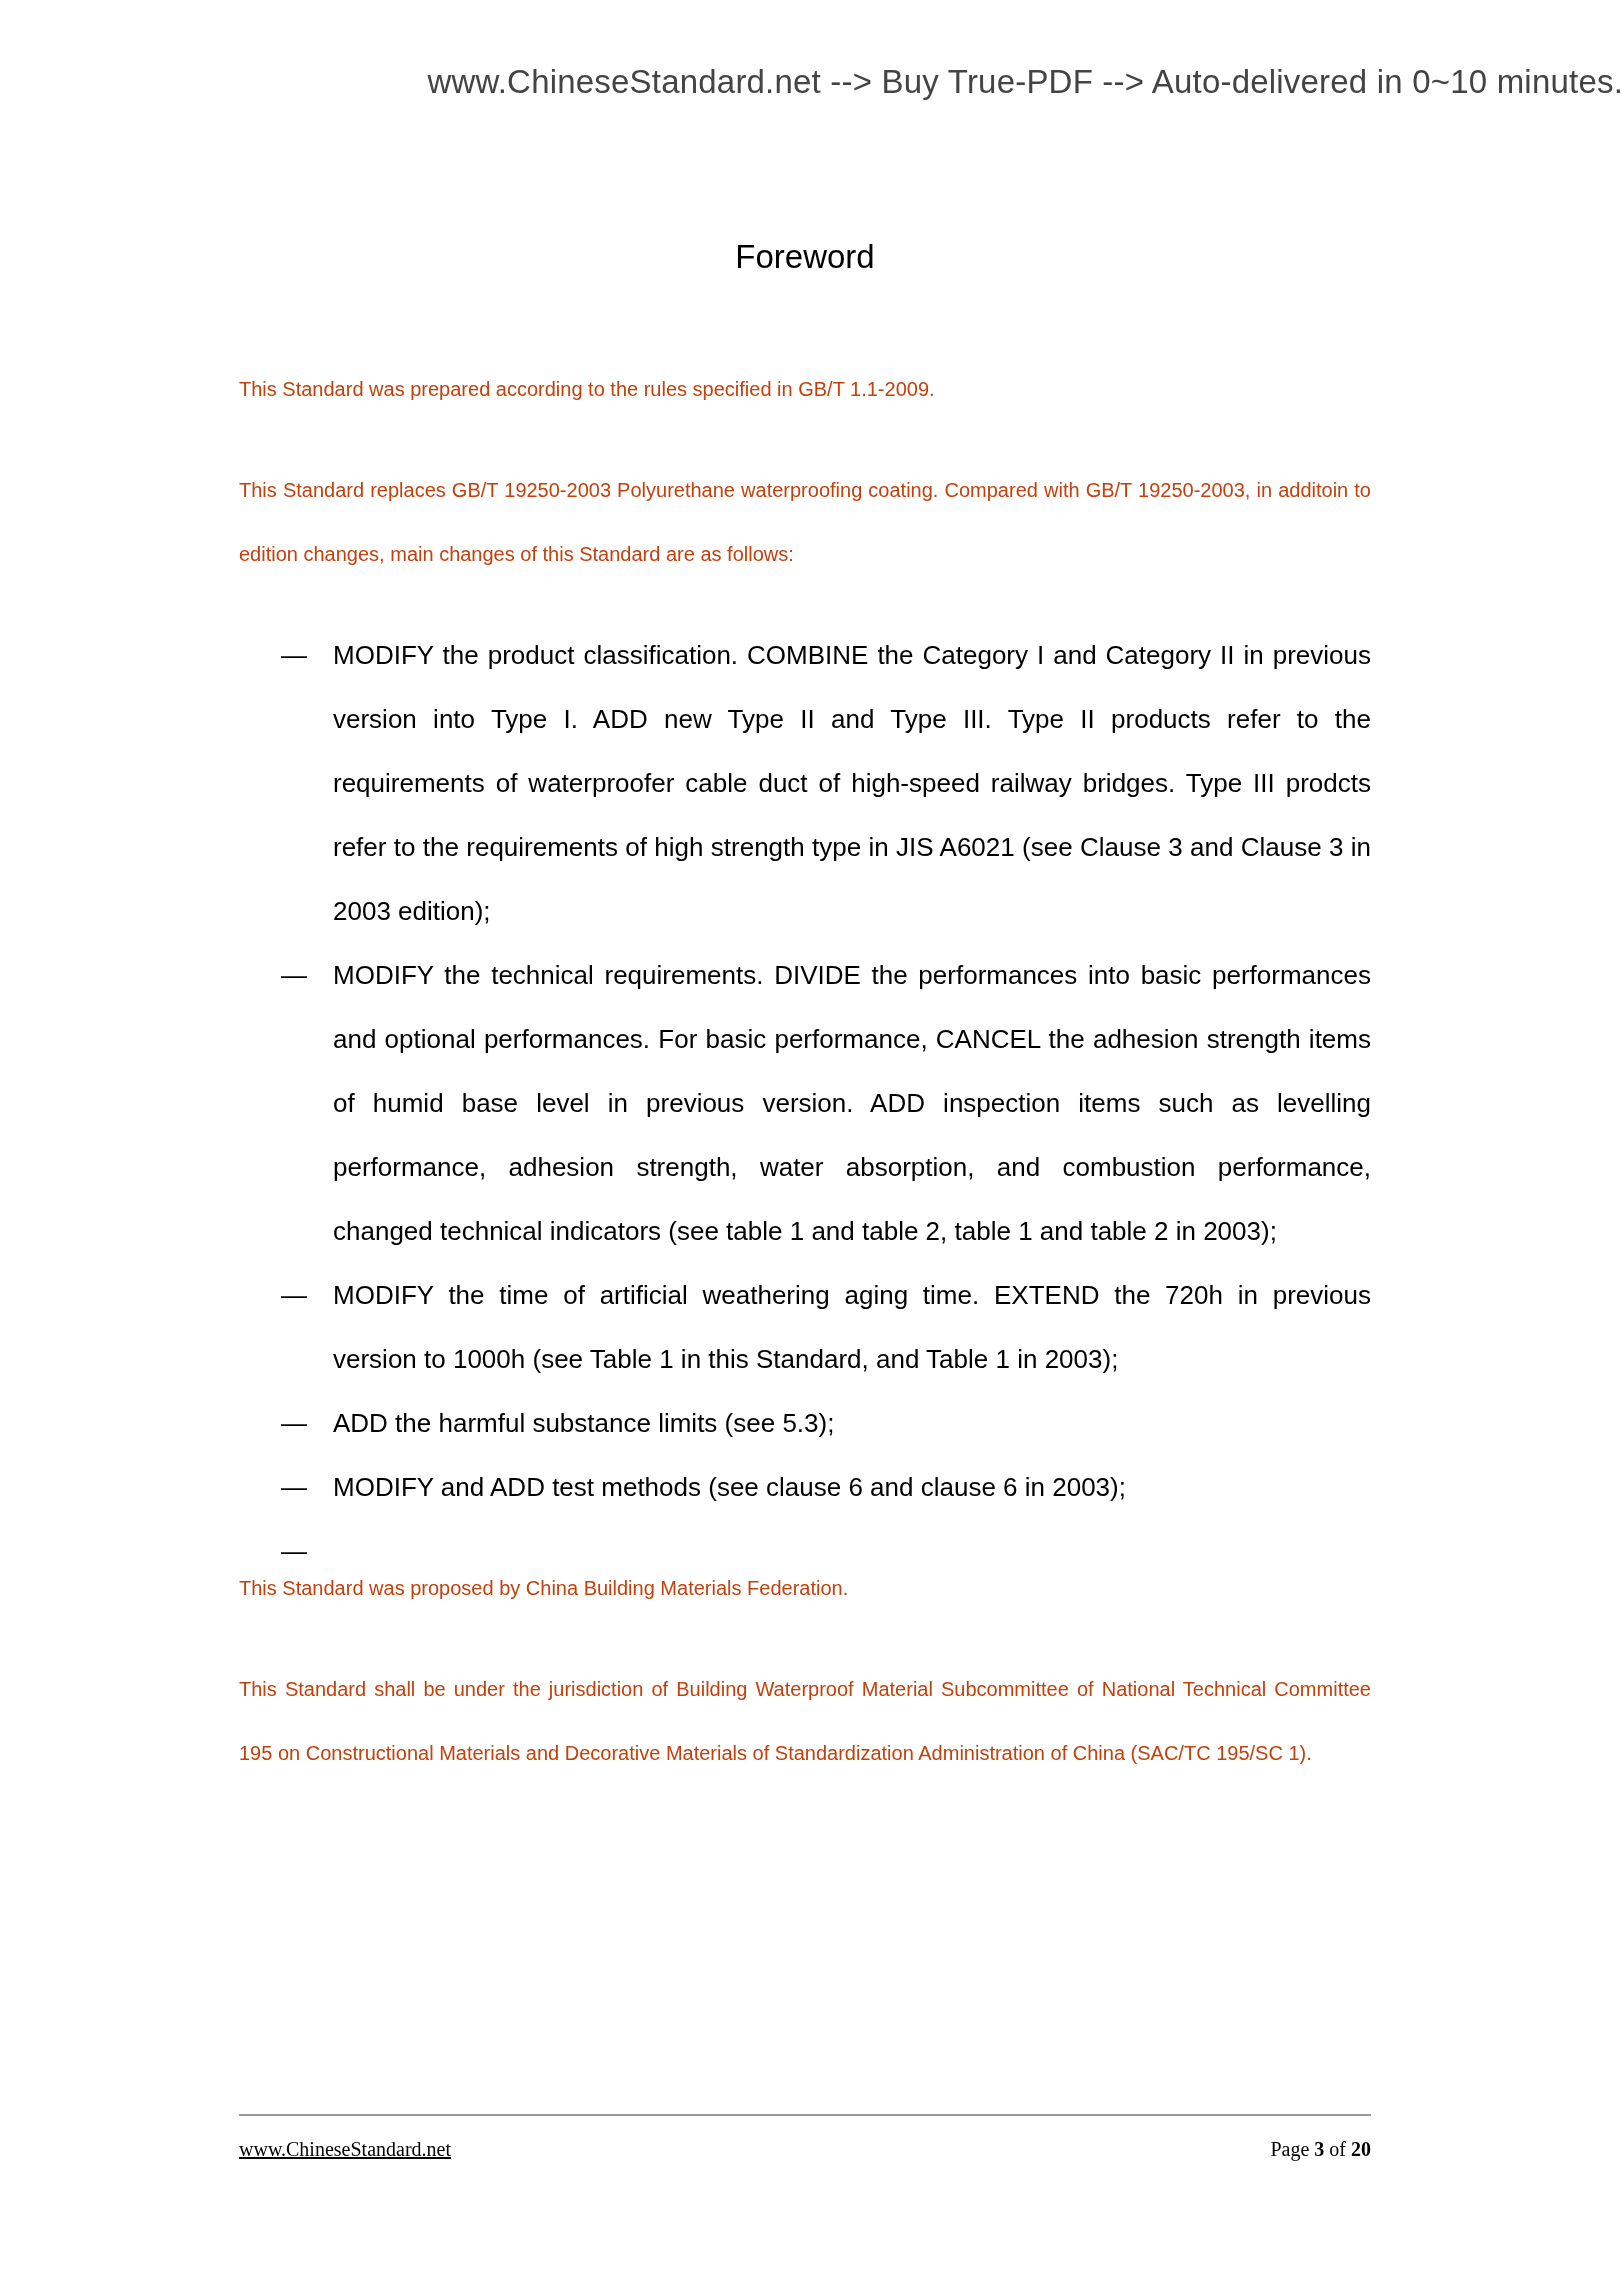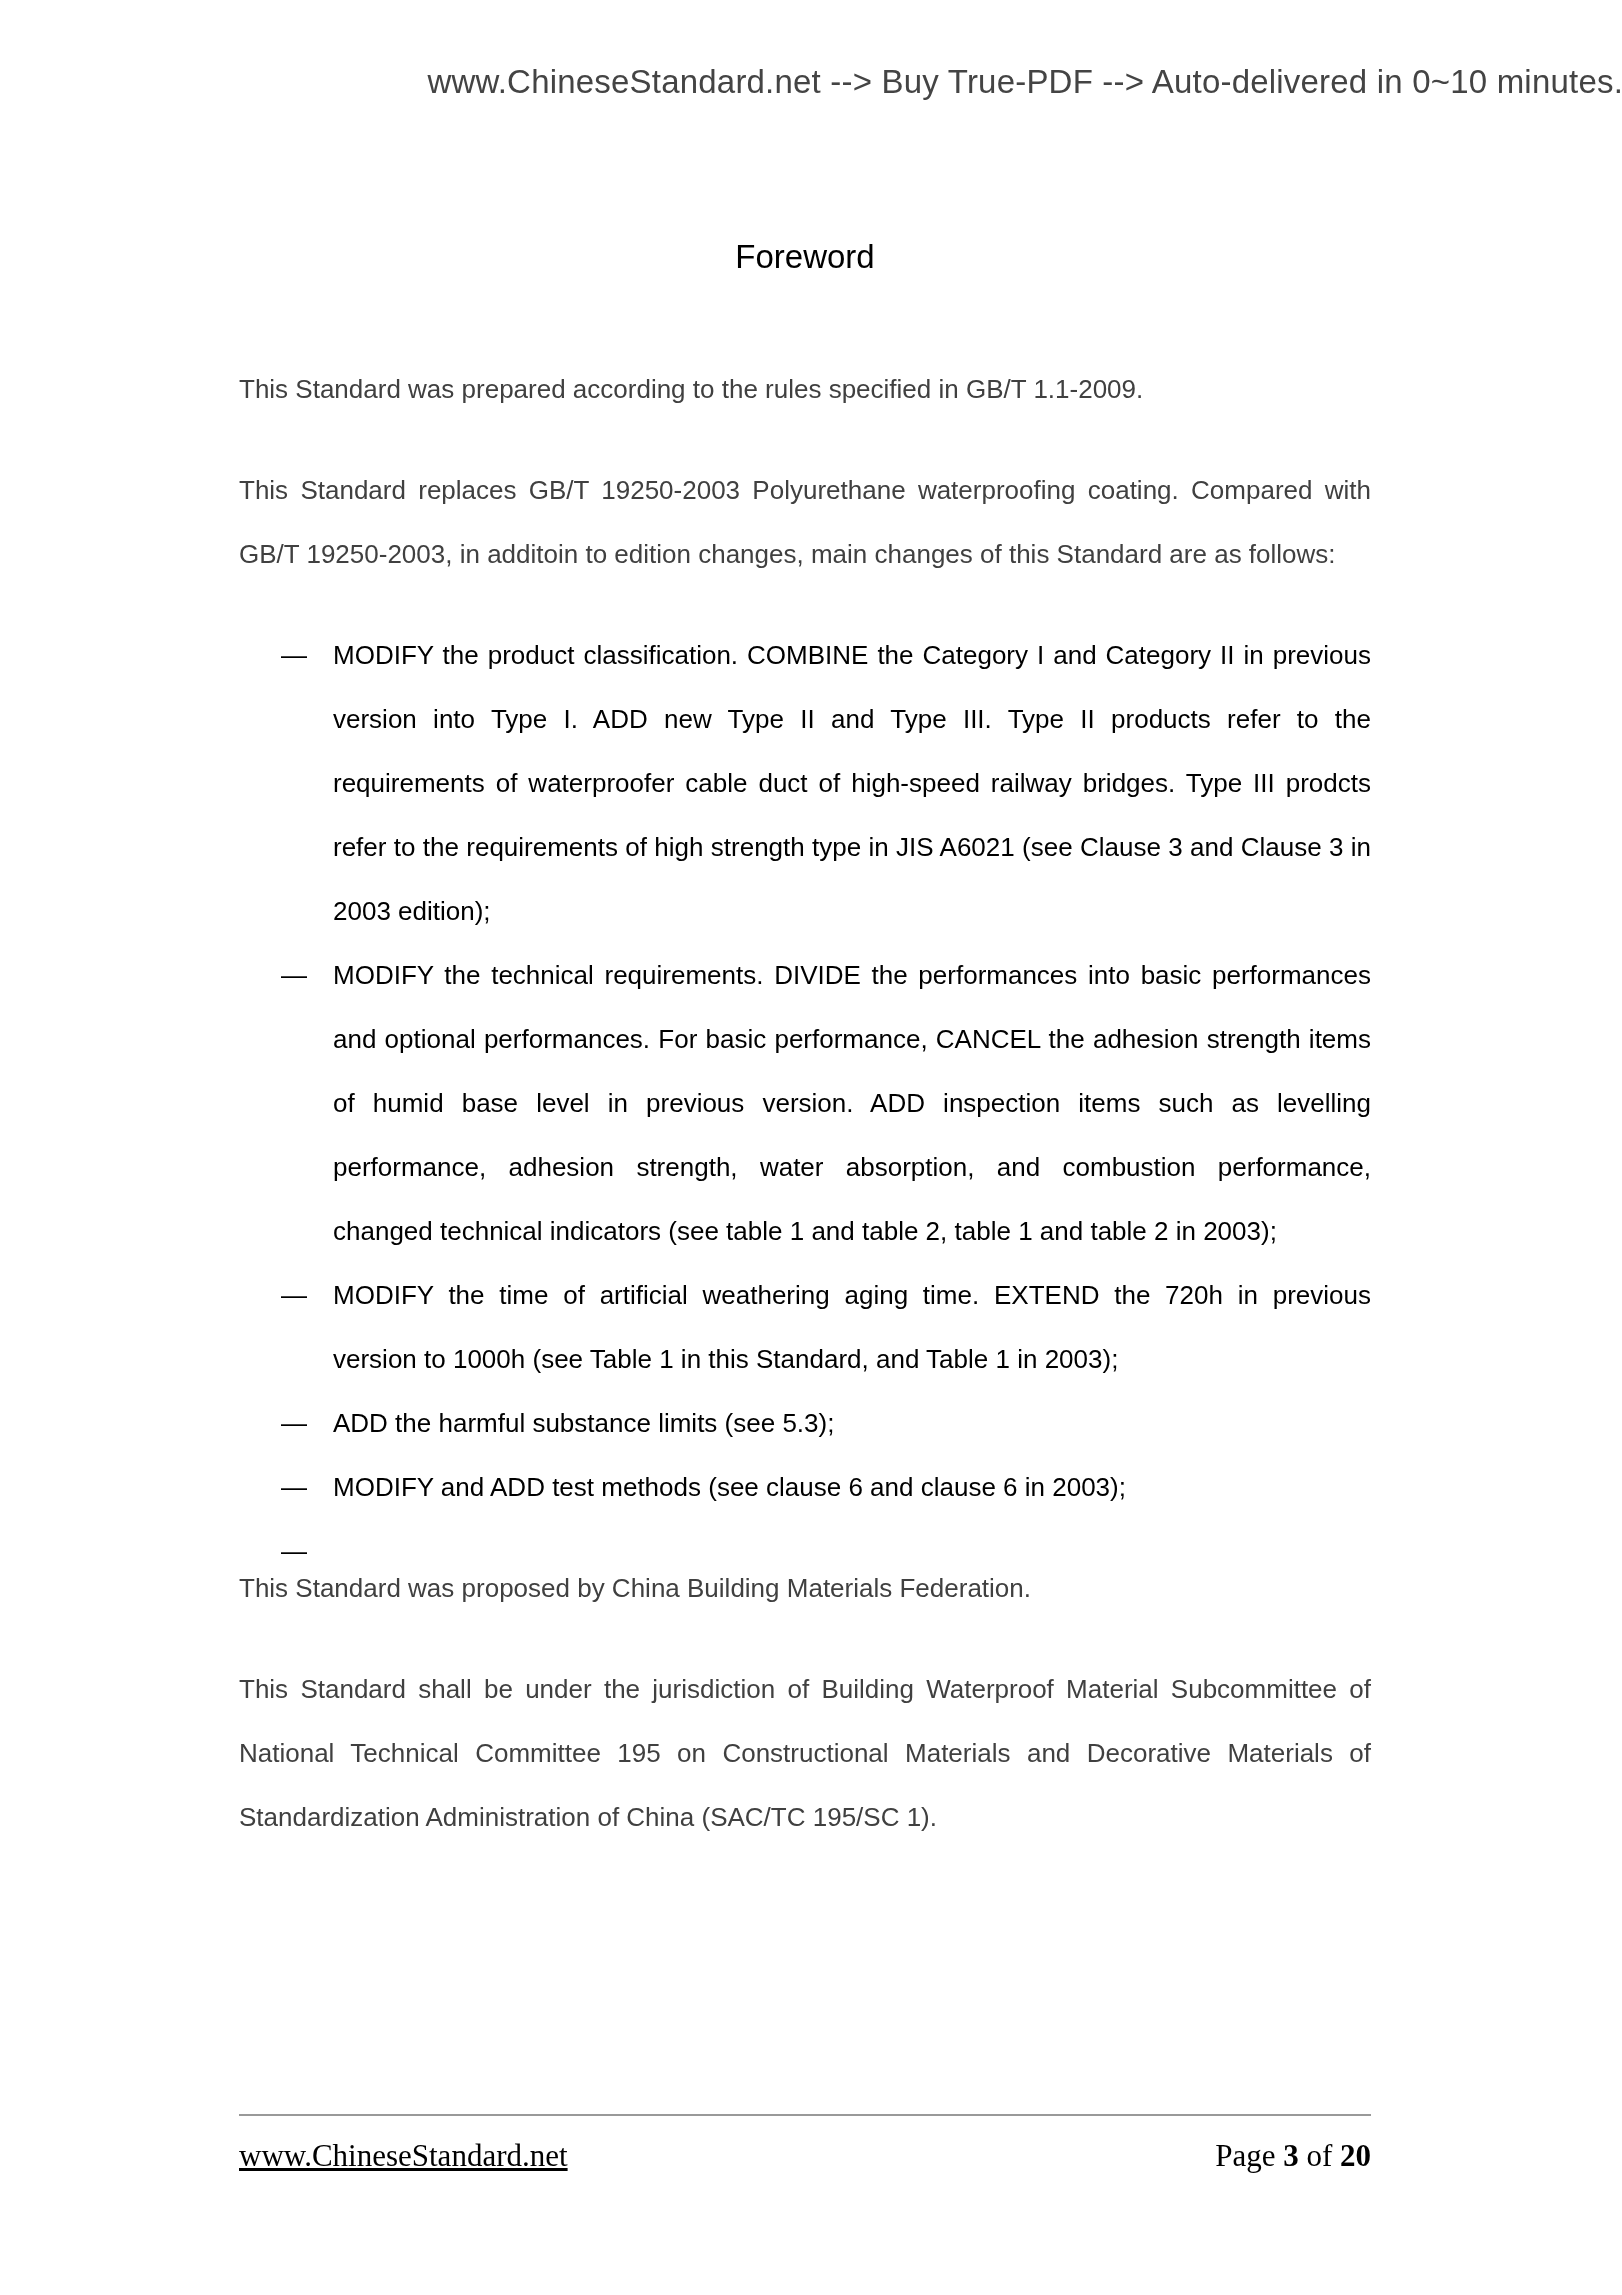--- a/index.html
+++ b/index.html
@@ -46,25 +46,25 @@
     text-align: center;
     font-size: 33px;
     line-height: 1.2;
     margin: 0 0 80px 0;
     font-weight: normal;
     color: #000000;
   }
 
   p.para {
     margin: 0 0 37px 0;
-    font-size: 26px;
+    font-size: 20px;
     line-height: 64px;
     text-align: justify;
     text-justify: inter-word;
-    color: #404040;
+    color: #c2410c;
   }
   p.para.nojustify {
     text-align: left;
   }
 
   
   ul.change-list {
     list-style: none;
     margin: 0 0 37px 0;
     padding: 0;
@@ -104,21 +104,21 @@
     background: #999999;
     border: 0;
     margin: 0;
   }
   .footer-row {
     display: flex;
     align-items: baseline;
     justify-content: space-between;
     margin-top: 22px;
     font-family: "Liberation Serif", serif;
-    font-size: 31px;
+    font-size: 20px;
     color: #000000;
   }
   .footer-link {
     text-decoration: underline;
     color: #000000;
   }
   .footer-page {
     white-space: nowrap;
   }
   .footer-page b {

